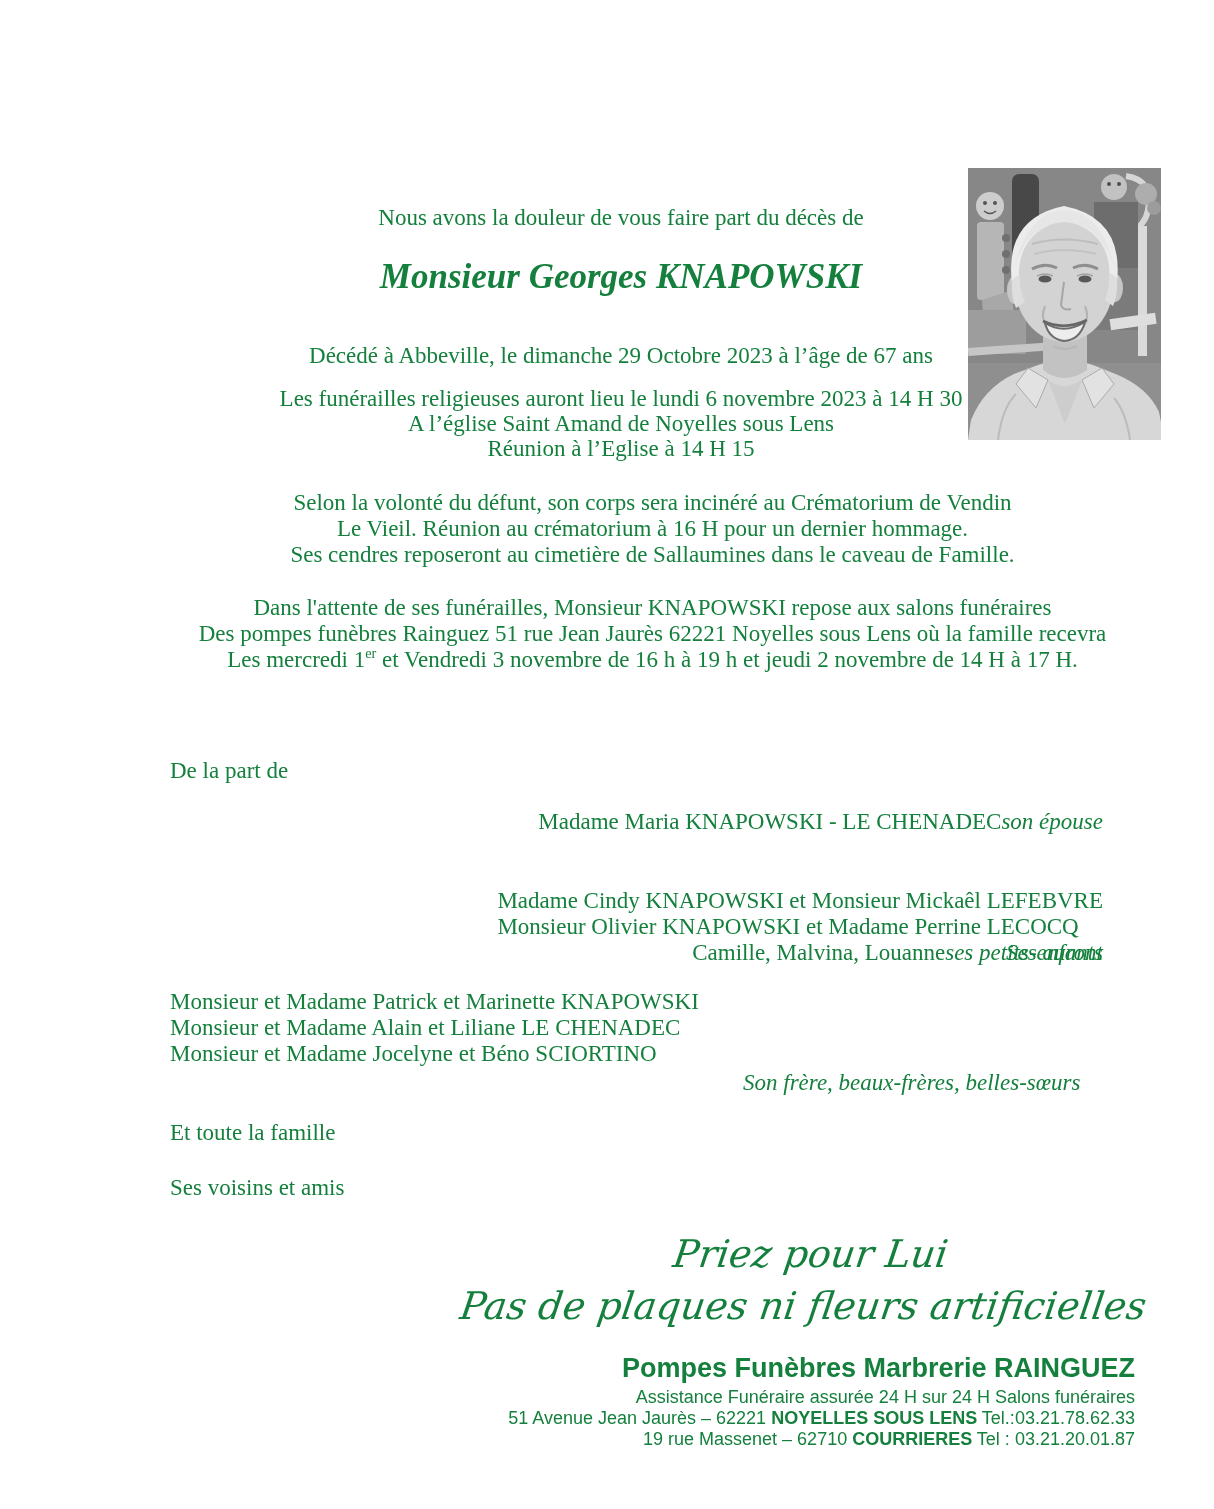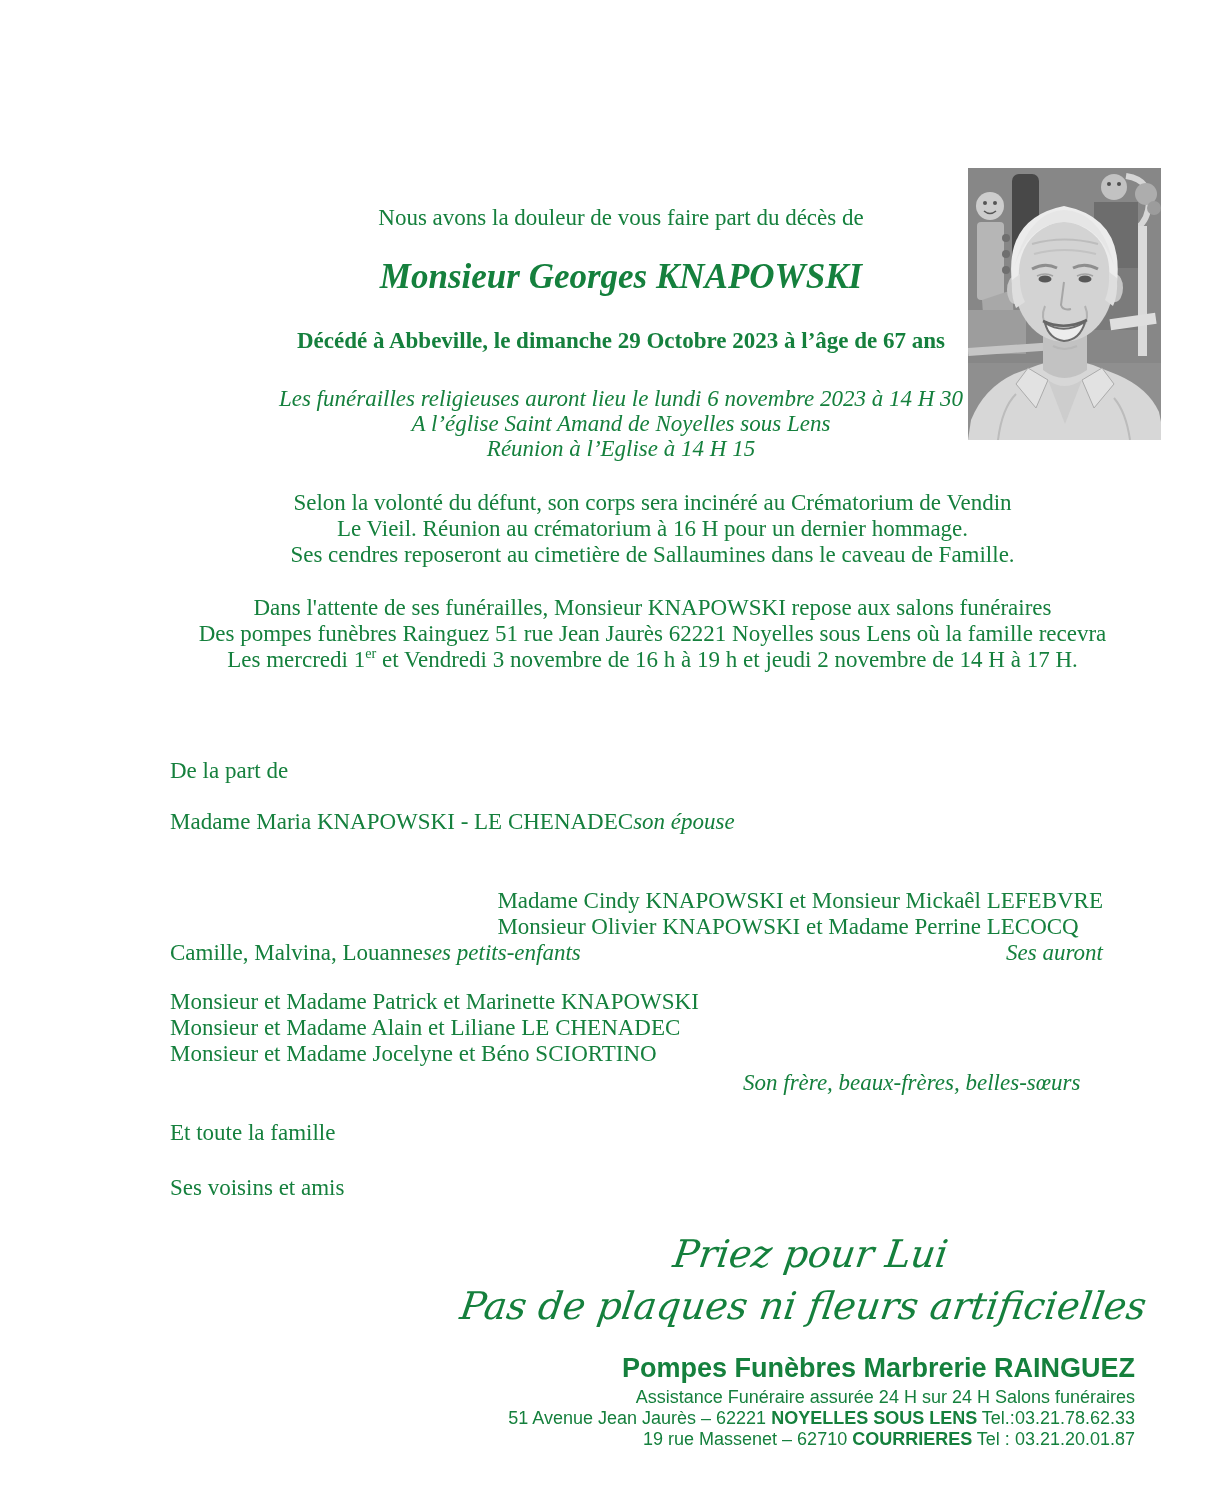--- a/index.html
+++ b/index.html
@@ -13,27 +13,27 @@
     overflow:hidden;
   }
   .abs{position:absolute;}
   .serif{font-family:"Liberation Serif","DejaVu Serif",serif;font-size:23px;line-height:26px;}
   .center{text-align:center;}
   .intro-line{left:150px;top:205px;width:942px;}
   .title-line{
     left:150px;top:257px;width:942px;
     font-size:35px;line-height:40px;font-weight:bold;font-style:italic;
   }
-  .death-line{left:150px;top:328px;width:942px;font-weight:bold;}
-  .funeral-block{left:150px;top:386px;width:942px;line-height:25px;font-style:italic;}
+  .death-line{left:150px;top:343px;width:942px;}
+  .funeral-block{left:150px;top:386px;width:942px;line-height:25px;}
   .cremation-block{left:150px;top:490px;width:1005px;}
   .repose-block{left:150px;top:595px;width:1005px;}
   sup.ord{font-size:0.62em;vertical-align:super;line-height:0;}
   .family-heading{left:170px;top:758px;font-family:Liberation Serif, serif;}
-  .fam-row{left:170px;width:933px;display:flex;justify-content:flex-start;align-items:flex-end;}
+  .fam-row{left:170px;width:933px;display:flex;justify-content:flex-end;align-items:flex-end;}
   .fam-row .names{text-align:left;}
   .relation{font-style:italic;white-space:nowrap;}
   .row-spouse{top:809px;}
   .row-children{top:888px;flex-direction:column;}
   .row-grandchildren{top:940px;}
   .siblings-block{left:170px;top:989px;}
   .sibling-relation{left:743px;top:1070px;}
   .closing-1{left:170px;top:1120px;}
   .closing-2{left:170px;top:1175px;}
   .prayer-block{

